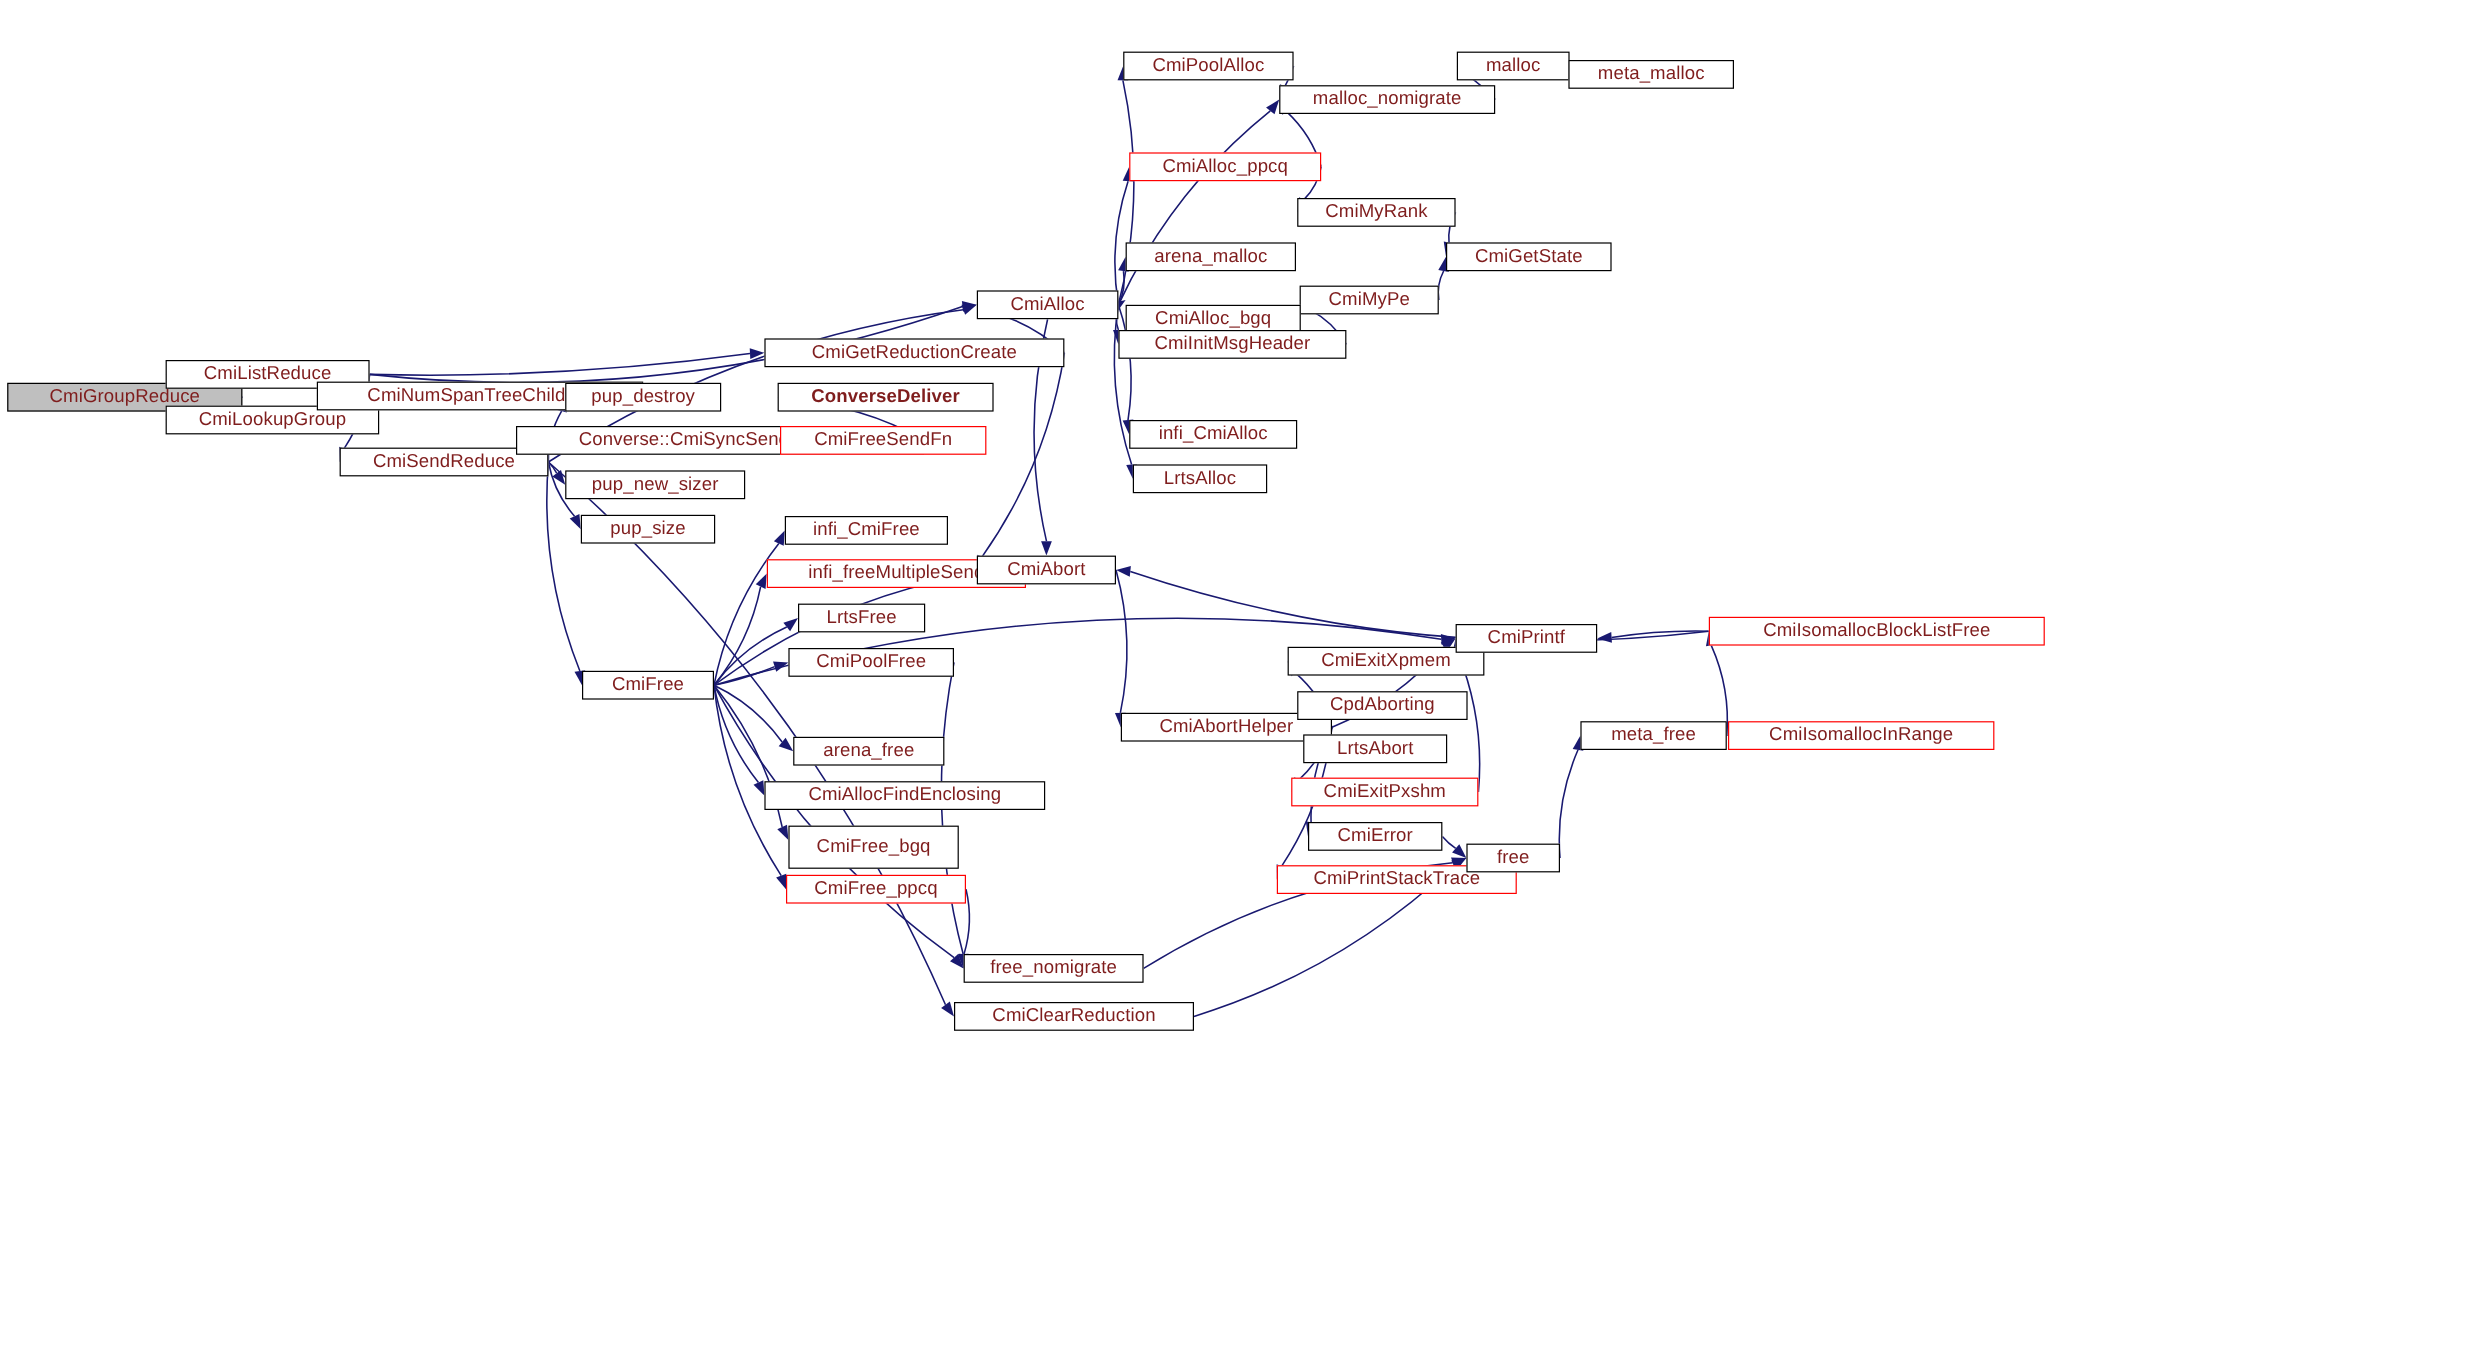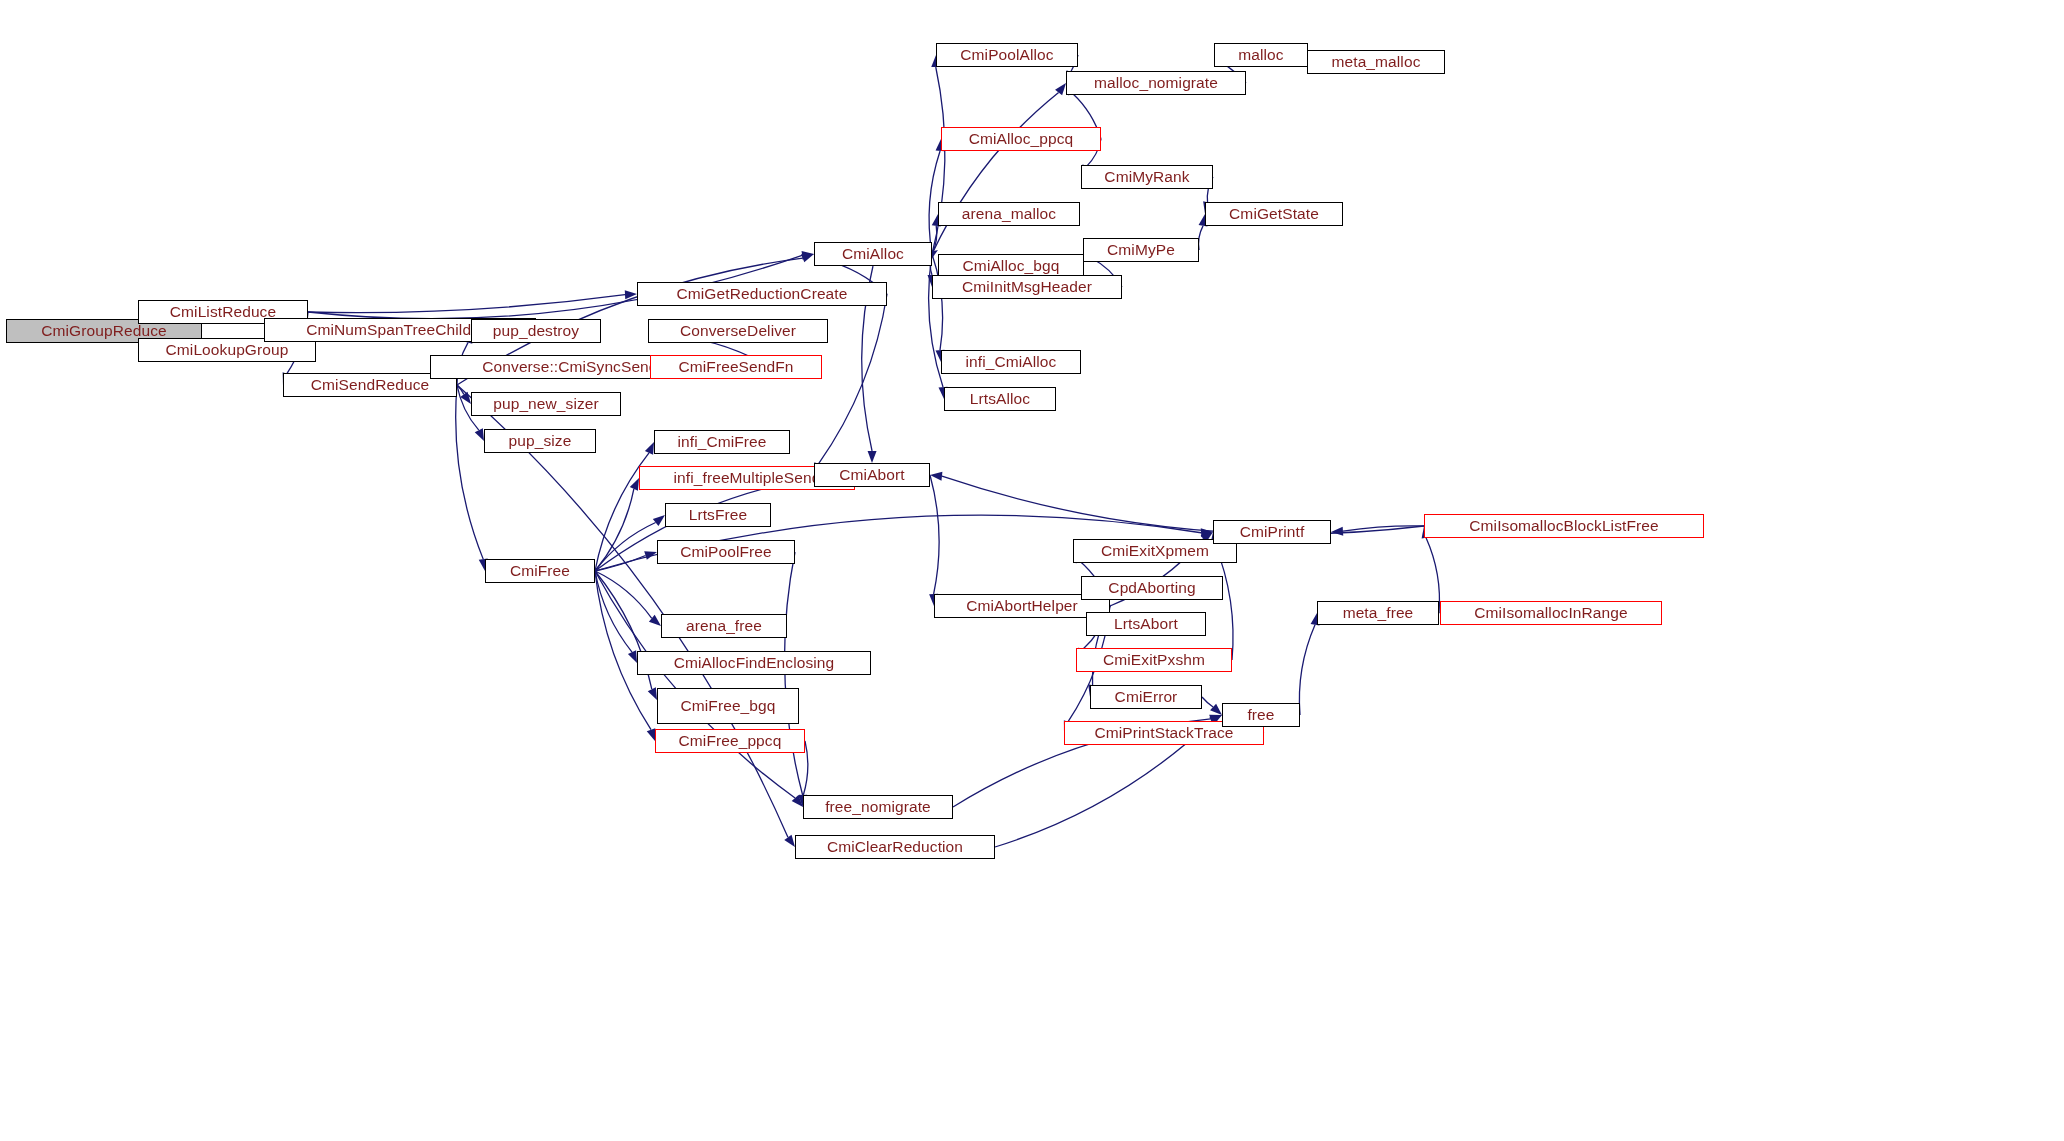--- a/index.html
+++ b/index.html
@@ -216,21 +216,21 @@
       </div>
       <div class="node" style="left: 430px; top: 355px; width: 340px; height: 24px;">
         <span class="node-label">Converse::CmiSyncSendAndFree</span>
       </div>
       <div class="node" style="left: 471px; top: 392px; width: 150px; height: 24px;">
         <span class="node-label">pup_new_sizer</span>
       </div>
       <div class="node" style="left: 484px; top: 429px; width: 112px; height: 24px;">
         <span class="node-label">pup_size</span>
       </div>
-      <div class="node" style="left: 648px; top: 319px; width: 180px; height: 24px;">
+      <div class="node" style="left: 648px; top: 319px; width: 180px; height: 24px; font-weight: bold;">
         <span class="node-label">ConverseDeliver</span>
       </div>
       <div class="node red" style="left: 650px; top: 355px; width: 172px; height: 24px;">
         <span class="node-label">CmiFreeSendFn</span>
       </div>
       <div class="node" style="left: 637px; top: 282px; width: 250px; height: 24px;">
         <span class="node-label">CmiGetReductionCreate</span>
       </div>
       <div class="node" style="left: 814px; top: 242px; width: 118px; height: 24px;">
         <span class="node-label">CmiAlloc</span>

